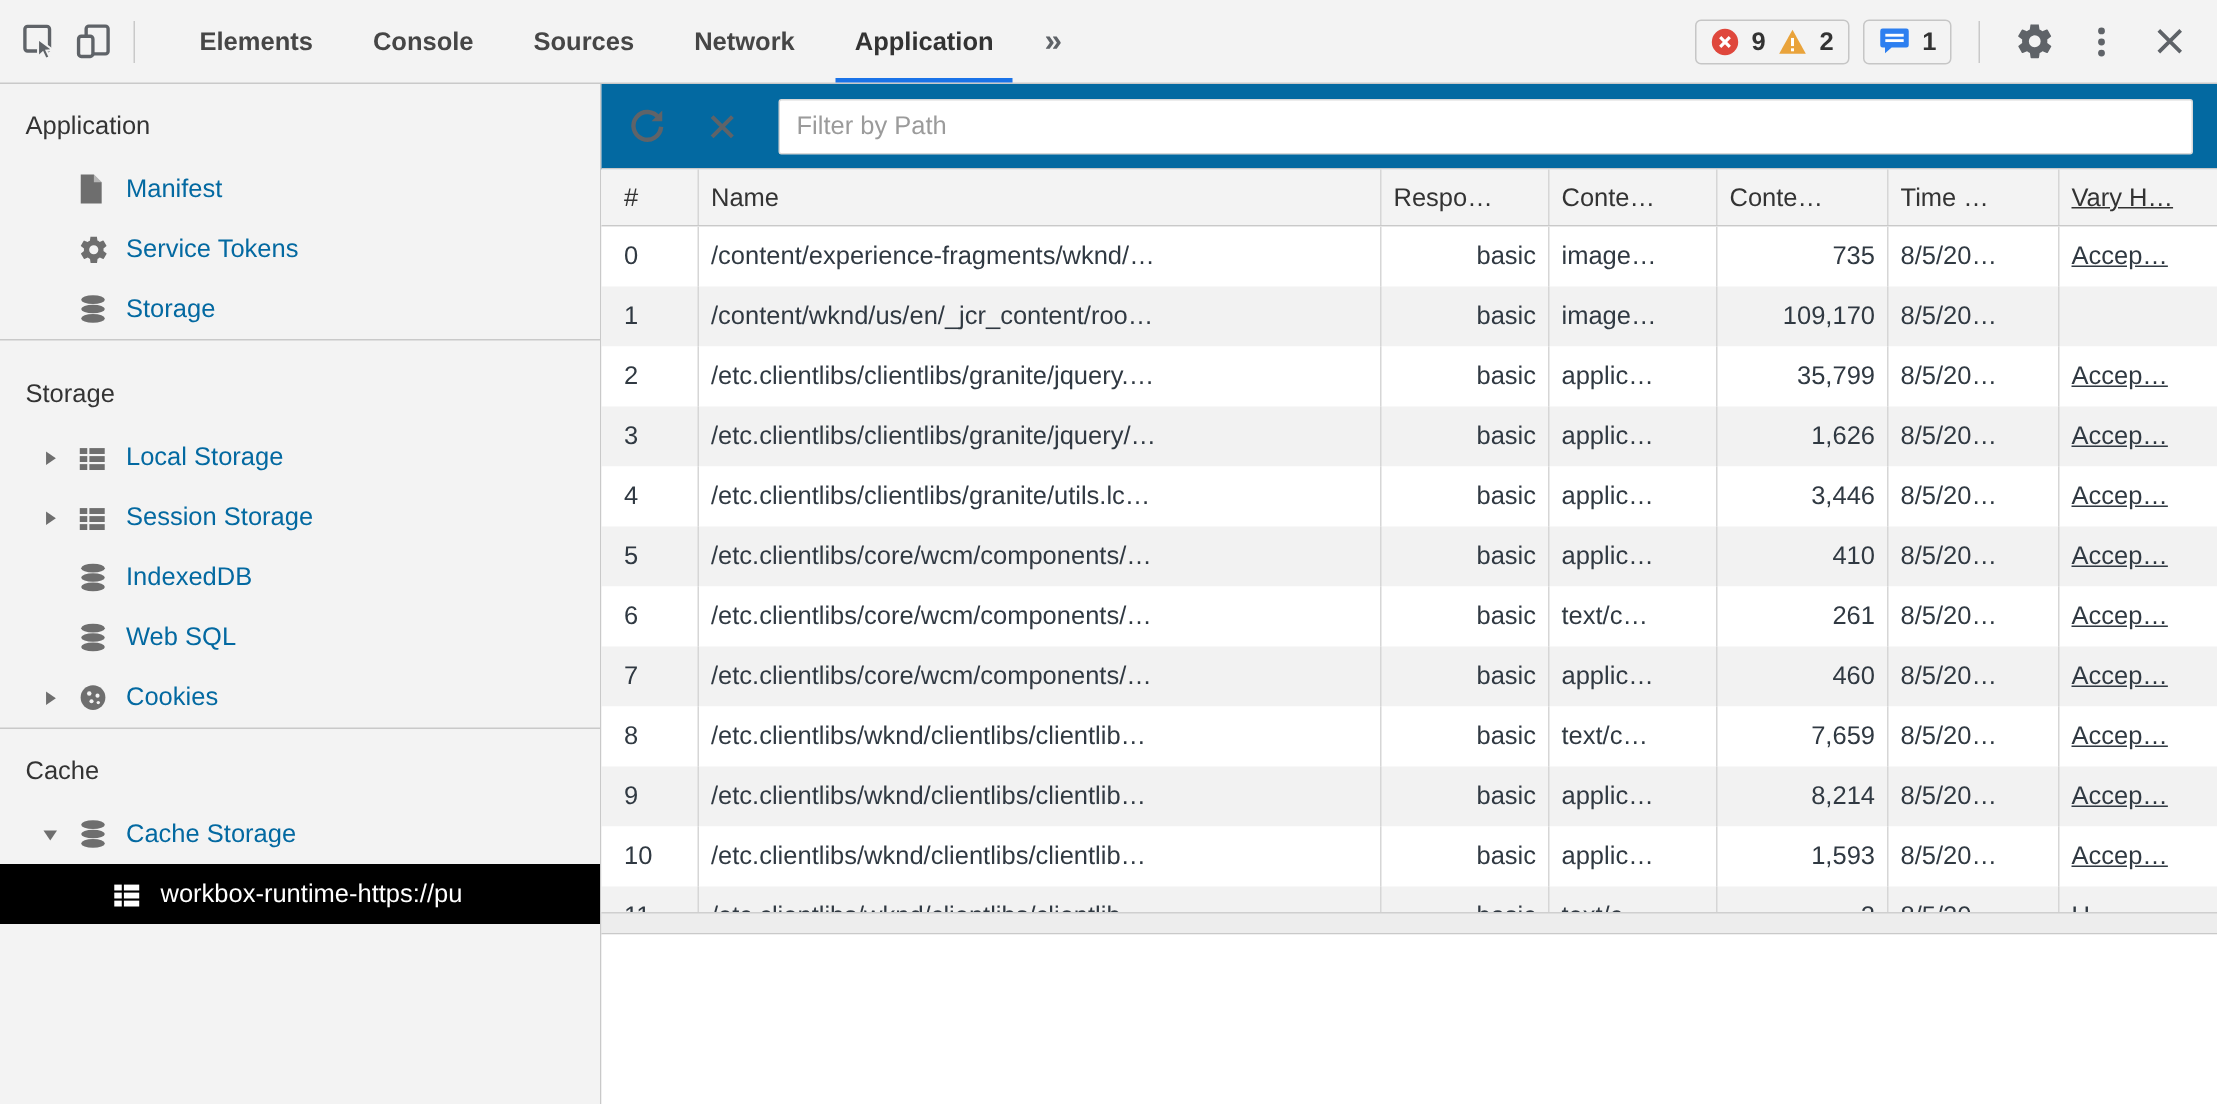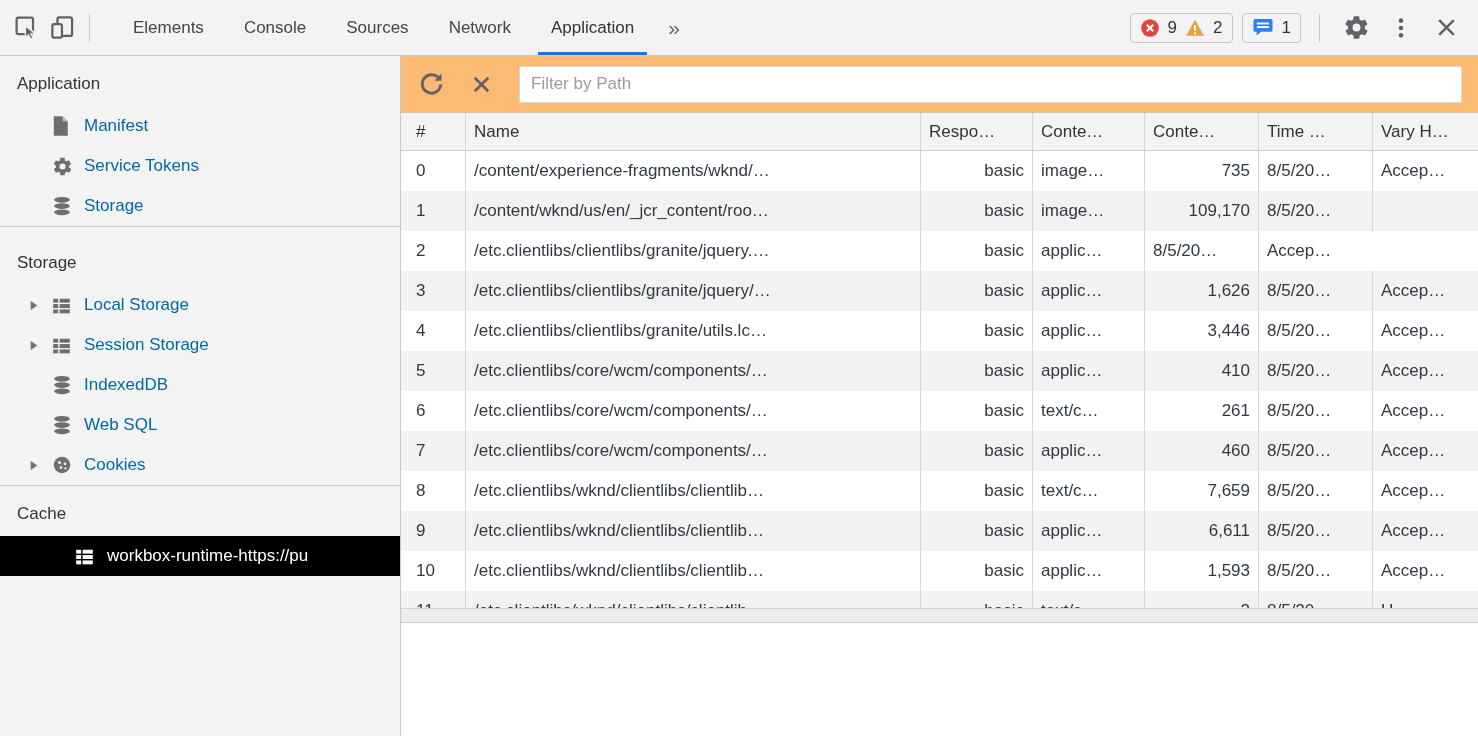--- a/index.html
+++ b/index.html
@@ -2,21 +2,21 @@
 <html><head>
 <meta charset="utf-8">
 <style>
   * { margin:0; padding:0; box-sizing:border-box; }
   html,body { width:1478px; height:736px; overflow:hidden; }
   body { font-family:"Liberation Sans", sans-serif; background:#fff; color:#333; }
   .devtools { width:1478px; height:736px; display:flex; flex-direction:column; }
 
   
   .tabbar { height:56px; flex:0 0 56px; background:#f3f3f3; border-bottom:1px solid #c9c9c9;
-            display:flex; align-items:center; padding:0 8px; }
+            display:flex; align-items:center; padding:0 8px;font-weight:bold; }
   .icon-btn { width:36px; height:36px; display:flex; align-items:center; justify-content:center;
               color:#5f6368; cursor:pointer; flex:0 0 auto; }
   .vsep { width:1px; height:28px; background:#c9c9c9; margin:0 9px; flex:0 0 auto; }
   .tab-strip { display:flex; height:100%; margin-left:14px; }
   .tab { position:relative; height:100%; display:flex; align-items:center; padding:0 20px;
          font-size:17px; color:#464646; cursor:pointer; white-space:nowrap; }
   .tab.selected { color:#333; }
   .tab.selected::after { content:""; position:absolute; left:7px; right:7px; bottom:0; height:3px; background:#1a73e8; }
   .tab-overflow { font-size:21px; color:#5f6368; padding:0 14px; cursor:pointer; }
   .tabbar-right { margin-left:auto; display:flex; align-items:center; gap:9px; padding-right:6px; }
@@ -37,36 +37,36 @@
   .tree-item { height:40px; display:flex; align-items:center; padding-left:26px; font-size:17px;
                color:#0369a1; cursor:pointer; white-space:nowrap; }
   .tree-item .arrow { width:26px; flex:0 0 26px; display:flex; align-items:center; color:#6e6e6e; }
   .tree-item .icon { width:32px; flex:0 0 32px; display:flex; align-items:center; color:#6e6e6e; }
   .tree-item.indent2 { padding-left:49px; }
   .tree-item.selected { background:#000000; color:#fff; }
   .tree-item.selected .icon { color:#fff; }
 
   
   .main { flex:1; display:flex; flex-direction:column; min-width:0; }
-  .net-toolbar { height:57px; flex:0 0 57px; background:#fdba74; border-bottom:1px solid #c9c9c9;
+  .net-toolbar { height:57px; flex:0 0 57px; background:#0369a1; border-bottom:1px solid #c9c9c9;
                  display:flex; align-items:center; padding-left:12px; }
   .net-toolbar .icon-btn { margin-right:14px; }
   .filter-input { flex:1; height:37px; margin:0 16px 0 6px; border:1px solid #d9d9d9; border-radius:2px;
                   background:#fff; font-family:"Liberation Sans",sans-serif; font-size:17px; color:#333;
                   padding:0 11px; outline:none; }
   .filter-input::placeholder { color:#9b9b9b; }
 
   .grid { flex:0 0 auto; background:#fff; }
   .grid-header, .tr { display:grid; grid-template-columns:65px 455px 112px 112px 114px 114px minmax(0,1fr); }
   .grid-header { height:38px; line-height:37px; background:#f3f3f3; border-bottom:1px solid #c9c9c9; }
   .th, .td { padding:0 8px; white-space:nowrap; overflow:hidden; border-right:1px solid #d6d6d6;
              font-size:17px; color:#303942; }
   .th { color:#333; }
   .th.c0, .td.c0 { padding-left:15px; }
-  .th.c6, .td.c6 { border-right:none; }
+  .th.c6, .td.c6 { border-right:none;text-decoration:underline; }
   .td.c2, .td.c4 { text-align:right; }
   .grid-rows { height:457px; overflow:hidden; }
   .tr { height:40px; line-height:40px; background:#fff; cursor:default; }
   .tr.odd { background:#f2f2f2; }
 
   .hscroll { height:15px; flex:0 0 15px; background:#ededed; border-top:1px solid #cfcfcf; border-bottom:1px solid #c9c9c9; }
   .preview-pane { flex:1; background:#fff; }
 </style>
 </head>
 <body>
@@ -264,20 +264,35 @@
                 <circle cx="10.4" cy="7" r="1.1" fill="#f3f3f3"></circle>
                 <circle cx="7.2" cy="10" r="1.1" fill="#f3f3f3"></circle>
                 <circle cx="10.8" cy="10.7" r="0.9" fill="#f3f3f3"></circle>
               </svg>
             </span>
             <span class="label">Cookies</span>
           </div>
         </div>
         <div class="section">
           <div class="section-title">Cache</div>
+          <div class="tree-item">
+            <span class="arrow">
+              <svg width="15" height="15" viewBox="0 0 16 16">
+                <path fill="currentColor" d="M3.2 5h9.6L8 12z"></path>
+              </svg>
+            </span>
+            <span class="icon">
+              <svg width="20" height="20" viewBox="0 0 16 16" fill="currentColor">
+                <ellipse cx="8" cy="3" rx="6.3" ry="2.3"></ellipse>
+                <ellipse cx="8" cy="8" rx="6.3" ry="2.3"></ellipse>
+                <ellipse cx="8" cy="13" rx="6.3" ry="2.3"></ellipse>
+              </svg>
+            </span>
+            <span class="label">Cache Storage</span>
+          </div>
           <div class="tree-item selected indent2">
             <span class="arrow"></span>
             <span class="icon">
               <svg width="19" height="19" viewBox="0 0 16 16" fill="currentColor">
                 <rect x="1" y="2.3" width="4.2" height="3.3"></rect>
                 <rect x="6.4" y="2.3" width="8.6" height="3.3"></rect>
                 <rect x="1" y="6.8" width="4.2" height="3.3"></rect>
                 <rect x="6.4" y="6.8" width="8.6" height="3.3"></rect>
                 <rect x="1" y="11.3" width="4.2" height="3.3"></rect>
                 <rect x="6.4" y="11.3" width="8.6" height="3.3"></rect>
@@ -335,20 +350,21 @@
               <div class="td c3">image…</div>
               <div class="td c4">109,170</div>
               <div class="td c5">8/5/20…</div>
               <div class="td c6"></div>
             </div>
             <div class="tr">
               <div class="td c0">2</div>
               <div class="td c1">/etc.clientlibs/clientlibs/granite/jquery.…</div>
               <div class="td c2">basic</div>
               <div class="td c3">applic…</div>
+              <div class="td c4">35,799</div>
               <div class="td c5">8/5/20…</div>
               <div class="td c6">Accep…</div>
             </div>
             <div class="tr odd">
               <div class="td c0">3</div>
               <div class="td c1">/etc.clientlibs/clientlibs/granite/jquery/…</div>
               <div class="td c2">basic</div>
               <div class="td c3">applic…</div>
               <div class="td c4">1,626</div>
               <div class="td c5">8/5/20…</div>
@@ -397,21 +413,21 @@
               <div class="td c3">text/c…</div>
               <div class="td c4">7,659</div>
               <div class="td c5">8/5/20…</div>
               <div class="td c6">Accep…</div>
             </div>
             <div class="tr odd">
               <div class="td c0">9</div>
               <div class="td c1">/etc.clientlibs/wknd/clientlibs/clientlib…</div>
               <div class="td c2">basic</div>
               <div class="td c3">applic…</div>
-              <div class="td c4">6,611</div>
+              <div class="td c4">8,214</div>
               <div class="td c5">8/5/20…</div>
               <div class="td c6">Accep…</div>
             </div>
             <div class="tr">
               <div class="td c0">10</div>
               <div class="td c1">/etc.clientlibs/wknd/clientlibs/clientlib…</div>
               <div class="td c2">basic</div>
               <div class="td c3">applic…</div>
               <div class="td c4">1,593</div>
               <div class="td c5">8/5/20…</div>

